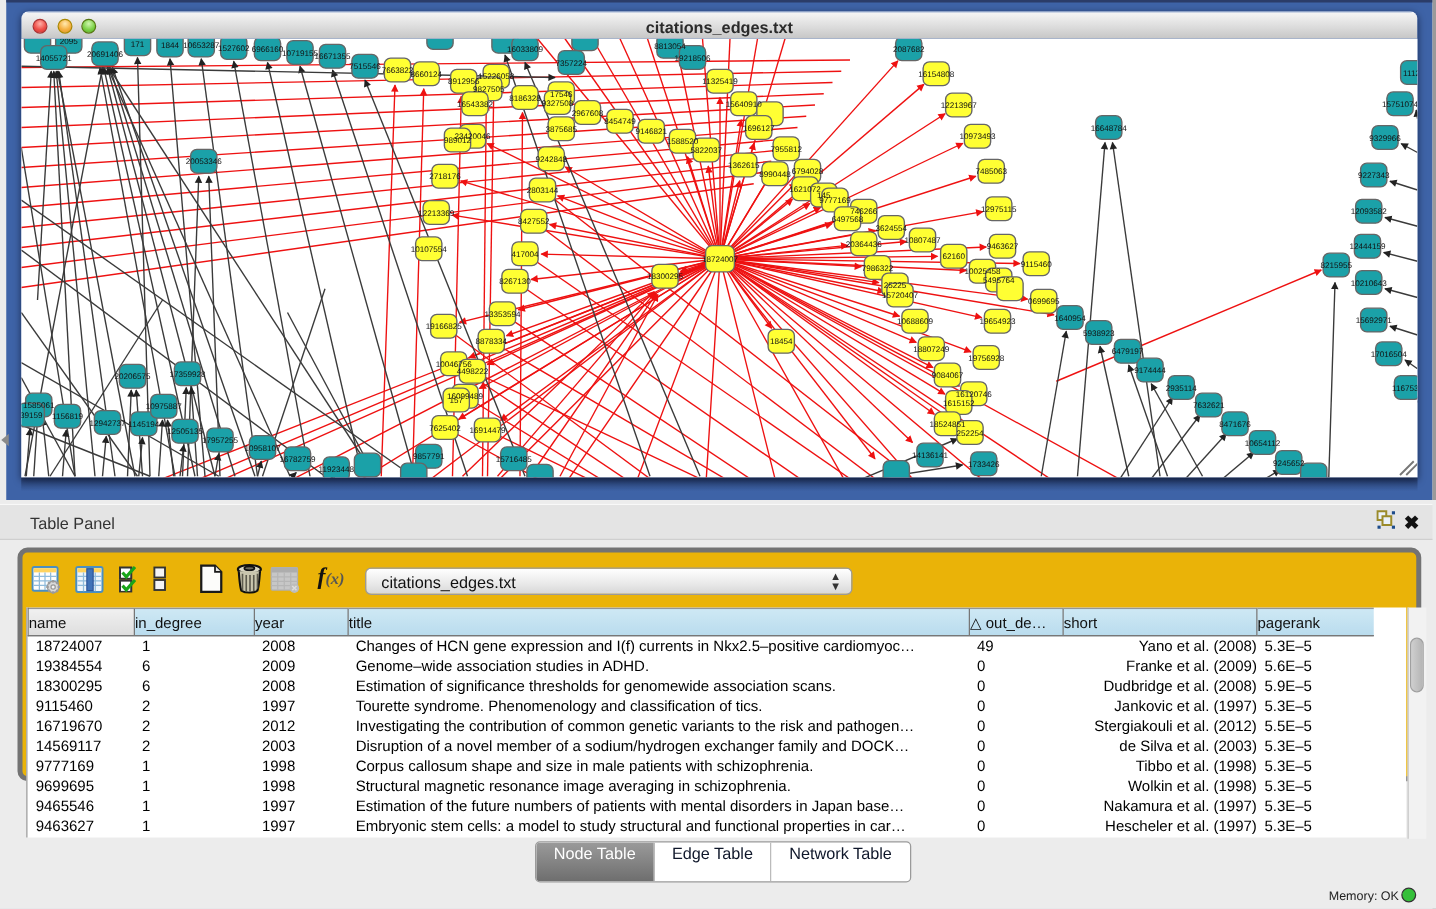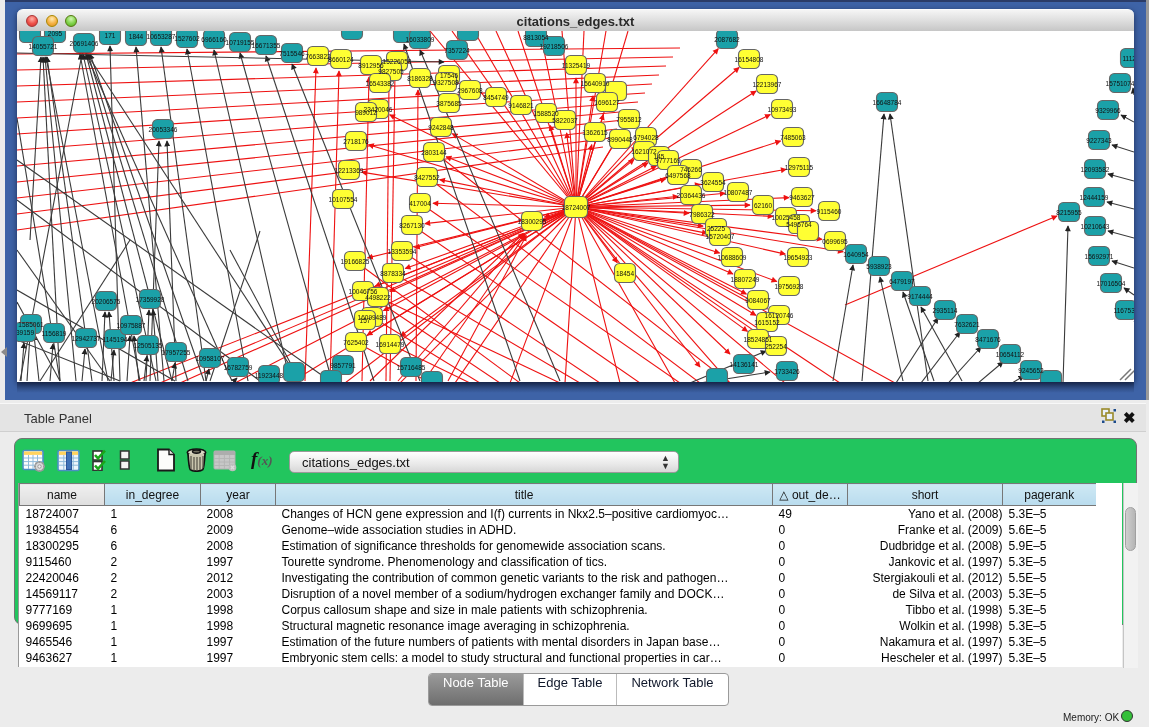--- a/index.html
+++ b/index.html
@@ -19,31 +19,31 @@
 #tlr { left:9px; background:radial-gradient(circle at 50% 30%, #ffb0a8, #ee5048 55%, #c33); border:1px solid #a33; }
 #tly { left:29px; background:radial-gradient(circle at 50% 30%, #ffeab0, #f5b042 55%, #d89020); border:1px solid #a80; }
 #tlg { left:48px; background:radial-gradient(circle at 50% 30%, #d0f5b0, #7ed248 55%, #5a2); border:1px solid #571; }
 #canvas { position:absolute; left:0; top:22px; width:1117px; height:351px; background:#fff; overflow:hidden; }
 #tablepanel { position:absolute; left:0; top:400px; width:1149px; height:327px; background:#ececec; }
 #tp-head { position:absolute; left:0; top:3px; width:1146px; height:29px; background:#e4e4e4;
   border-top:1px solid #f8f8f8; border-bottom:1px solid #cfcfcf; }
 #tp-title { position:absolute; left:24px; top:7px; font-size:13px; color:#333; }
 #tp-float { position:absolute; left:1101px; top:4px; }
 #tp-close { position:absolute; left:1123px; top:5px; font-size:15px; font-weight:bold; color:#111; }
-#tbox { position:absolute; left:14px; top:38px; width:1123px; height:187px; background:#22c55e;
-  border:1px solid #737373; border-radius:8px; }
+#tbox { position:absolute; left:14px; top:38px; width:1123px; height:187px; background:#eab308;
+  border:4px solid #737373; border-radius:8px; }
 #toolbar { position:absolute; left:6px; top:8px; height:28px; width:1100px; }
 .tbi { position:absolute; top:0; }
 #combo { position:absolute; left:268px; top:4px; width:390px; height:22px; background:linear-gradient(#ffffff,#e9e9e9 60%,#d7d7d7);
   border:1px solid #9a9a9a; border-radius:5px; font-size:13px; color:#111; padding:3px 0 0 12px; }
 #combo .updown { position:absolute; right:8px; top:2px; font-size:9px; color:#333; line-height:8px; text-align:center; }
 #tblwrap { position:absolute; left:3px; top:44px; width:1104px; height:184px; background:#fff; overflow:hidden;
   border-left:1px solid #999; }
 table { border-collapse:collapse; table-layout:fixed; width:1076px; font-size:12px; }
-th { height:22px; font-weight:normal; font-size:12px; color:#111; text-align:center;
+th { height:22px; font-weight:normal; font-size:12px; color:#111; text-align:left;
   background:linear-gradient(#cee8f4,#b9dcee); border-left:1px solid #777; border-top:1px solid #777; border-bottom:1px solid #777; }
 th.g { background:linear-gradient(#f0f0f0,#dedede); }
 td { height:16px; padding:0 0 0 6px; white-space:nowrap; overflow:hidden; color:#000; }
 td.c5 { text-align:right; padding:0;margin-top:12px; }
 #vscroll { position:absolute; left:1108px; top:44px; width:15px; height:185px; background:#f2f2f2; border-left:1px solid #c5c5c5; }
 #vthumb { position:absolute; left:1110px; top:68px; width:11px; height:44px; background:linear-gradient(90deg,#cfcfcf,#b5b5b5); border:1px solid #a0a0a0; border-radius:6px; }
 #tabs { position:absolute; left:428px; top:273px; height:33px; display:flex;
   border:1px solid #9a9a9a; border-radius:4px; overflow:hidden; background:#fff; }
 .tab { font-size:13px; color:#0f172a; padding:1px 14px 0 14px; border-left:1px solid #bbb; }
 .tab:first-child { border-left:none; }
@@ -660,21 +660,21 @@
               <tr>
                 <td class="c0">9115460</td>
                 <td class="c1">2</td>
                 <td class="c2">1997</td>
                 <td class="c3">Tourette syndrome. Phenomenology and classification of tics.</td>
                 <td class="c4">0</td>
                 <td class="c5">Jankovic et al. (1997)</td>
                 <td class="c6">5.3E–5</td>
               </tr>
               <tr>
-                <td class="c0">22420046</td>
+                <td class="c0">16719670</td>
                 <td class="c1">2</td>
                 <td class="c2">2012</td>
                 <td class="c3">Investigating the contribution of common genetic variants to the risk and pathogen…</td>
                 <td class="c4">0</td>
                 <td class="c5">Stergiakouli et al. (2012)</td>
                 <td class="c6">5.5E–5</td>
               </tr>
               <tr>
                 <td class="c0">14569117</td>
                 <td class="c1">2</td>

